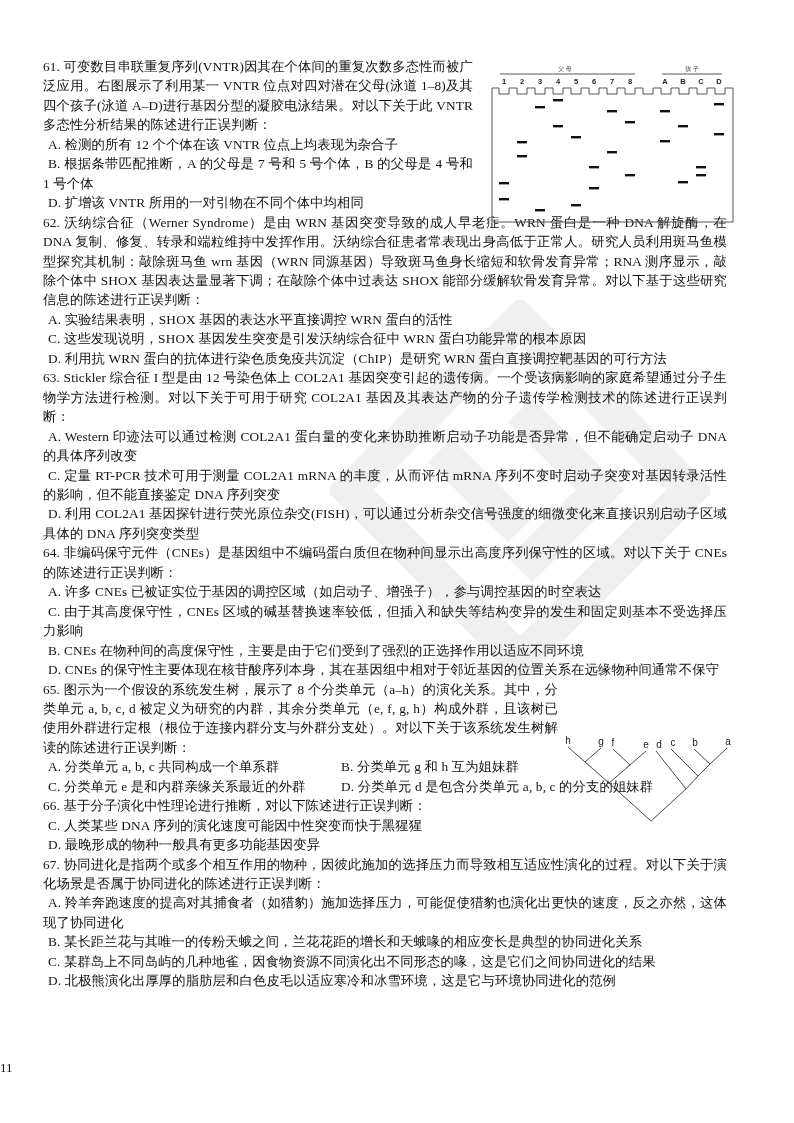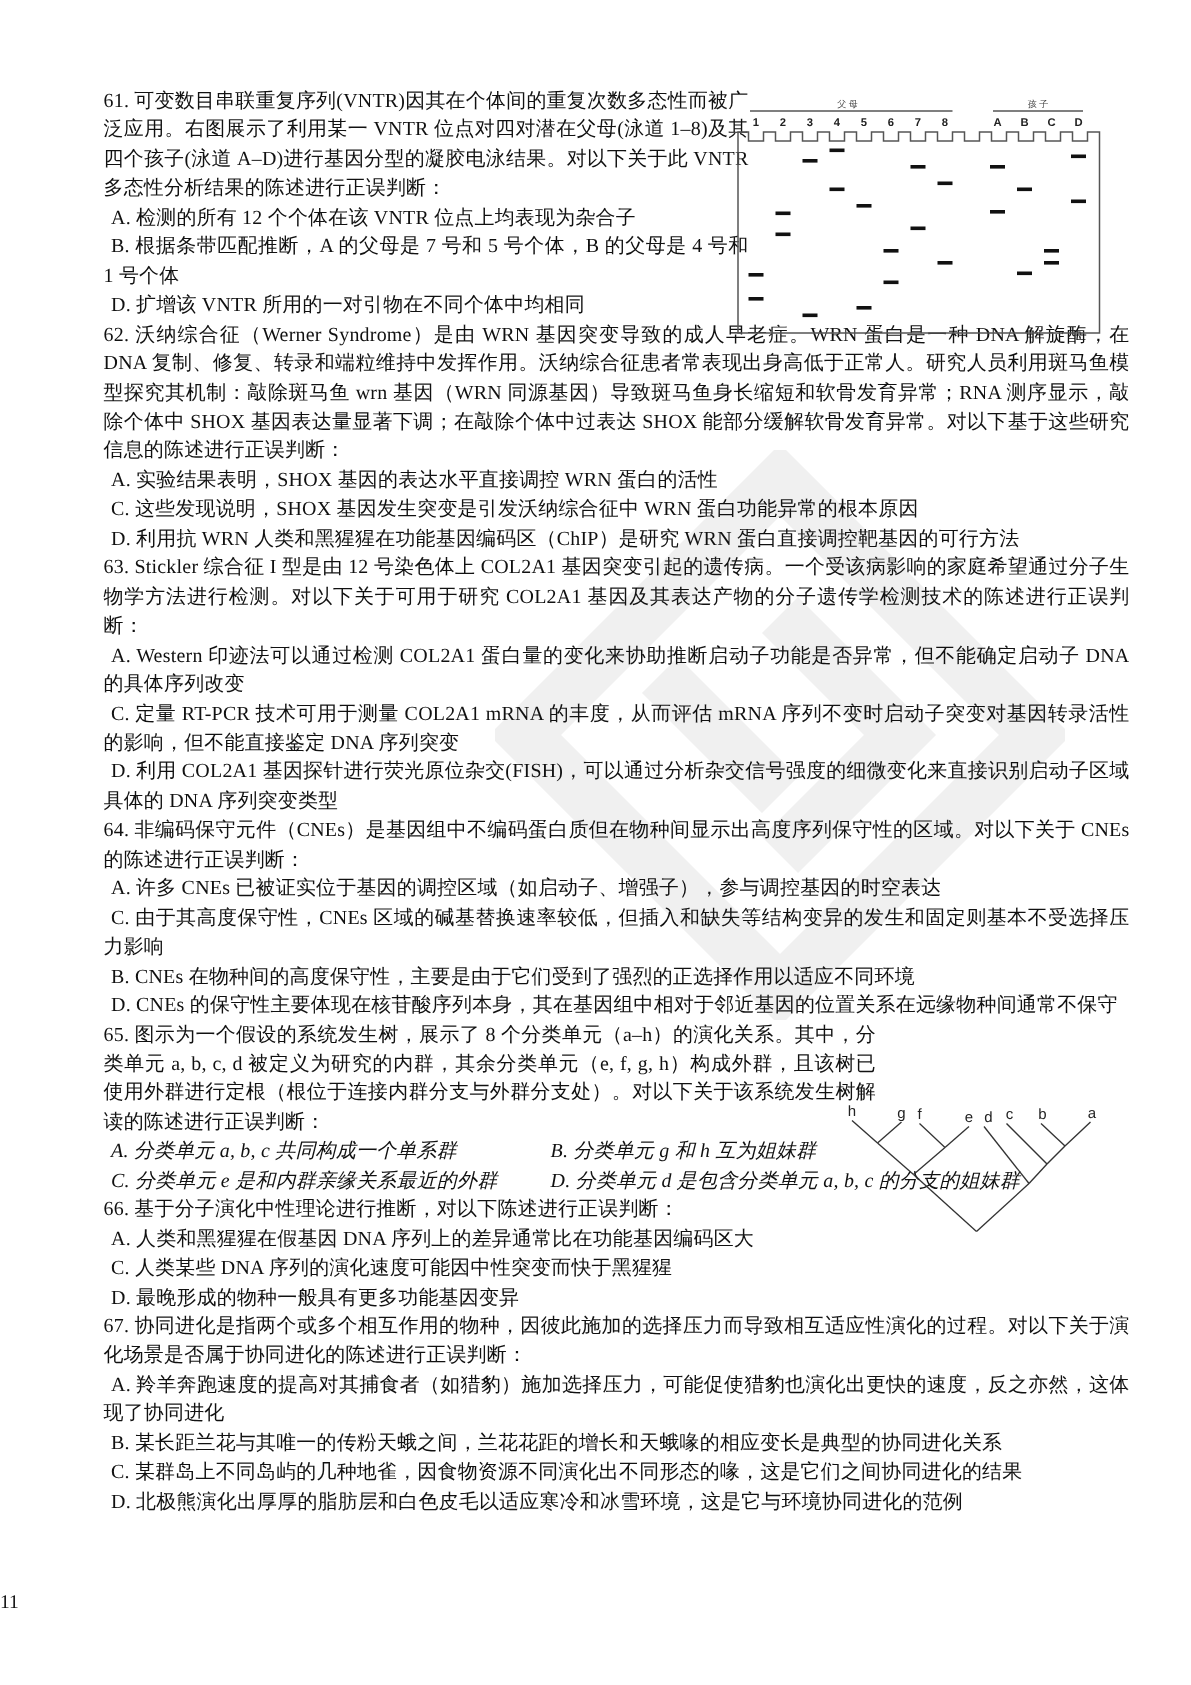--- a/index.html
+++ b/index.html
@@ -1,27 +1,27 @@
 <!DOCTYPE html>
 <html><head>
 <meta charset="utf-8">
 <style>
   html, body { margin:0; padding:0; background:#ffffff; }
   body { width:794px; height:1123px; position:relative; overflow:hidden;
          font-family:"Liberation Serif","DejaVu Serif",serif; color:#111; }
   .watermark { position:absolute; left:330px; top:300px; width:380px; height:380px; pointer-events:none; }
-  .page { position:absolute; left:69px; top:57px; width:684px; font-size:13.3px; line-height:19.45px; letter-spacing:0.15px; }
+  .page { position:absolute; left:43px; top:57px; width:684px; font-size:13.3px; line-height:19.45px; letter-spacing:0.15px; }
   .q { margin:0; }
   .stem { text-align:justify; }
   .opt { padding-left:5px; text-align:justify; }
   .opt.wrap { padding-left:0; text-indent:5px; }
   .narrow { width:430px; }
   .narrow65 { width:515px; }
   .two-col { display:flex; }
-  .two-col .opt { flex:0 0 auto;font-style:italic; }
+  .two-col .opt { flex:0 0 auto; }
   .two-col .opt:first-child { width:288px; }
   .fig-gel { position:absolute; left:490px; top:62px; width:246px; height:162px; }
   .fig-tree { position:absolute; left:555px; top:733px; width:210px; height:92px; }
   .pagenum { position:absolute; left:0; width:794px; top:1060px; text-align:left; font-size:13px; }
   svg text { font-family:"Liberation Sans","DejaVu Sans",sans-serif; }
 </style>
 </head>
 <body>
 
 <svg class="watermark" viewBox="0 0 380 380">
@@ -38,21 +38,21 @@
     <div class="stem narrow">61. 可变数目串联重复序列(VNTR)因其在个体间的重复次数多态性而被广泛应用。右图展示了利用某一 VNTR 位点对四对潜在父母(泳道 1–8)及其四个孩子(泳道 A–D)进行基因分型的凝胶电泳结果。对以下关于此 VNTR 多态性分析结果的陈述进行正误判断：</div>
     <div class="opt narrow">A. 检测的所有 12 个个体在该 VNTR 位点上均表现为杂合子</div>
     <div class="opt wrap narrow">B. 根据条带匹配推断，A 的父母是 7 号和 5 号个体，B 的父母是 4 号和 1 号个体</div>
     <div class="opt narrow">D. 扩增该 VNTR 所用的一对引物在不同个体中均相同</div>
   </div>
 
   <div class="q">
     <div class="stem">62. 沃纳综合征（Werner Syndrome）是由 WRN 基因突变导致的成人早老症。WRN 蛋白是一种 DNA 解旋酶，在 DNA 复制、修复、转录和端粒维持中发挥作用。沃纳综合征患者常表现出身高低于正常人。研究人员利用斑马鱼模型探究其机制：敲除斑马鱼 wrn 基因（WRN 同源基因）导致斑马鱼身长缩短和软骨发育异常；RNA 测序显示，敲除个体中 SHOX 基因表达量显著下调；在敲除个体中过表达 SHOX 能部分缓解软骨发育异常。对以下基于这些研究信息的陈述进行正误判断：</div>
     <div class="opt">A. 实验结果表明，SHOX 基因的表达水平直接调控 WRN 蛋白的活性</div>
     <div class="opt">C. 这些发现说明，SHOX 基因发生突变是引发沃纳综合征中 WRN 蛋白功能异常的根本原因</div>
-    <div class="opt">D. 利用抗 WRN 人类和黑猩猩在功能基因编码区（ChIP）是研究 WRN 蛋白直接调控靶基因的可行方法</div>
+    <div class="opt">D. 利用抗 WRN 蛋白的抗体进行染色质免疫共沉淀（ChIP）是研究 WRN 蛋白直接调控靶基因的可行方法</div>
   </div>
 
   <div class="q">
     <div class="stem">63. Stickler 综合征 I 型是由 12 号染色体上 COL2A1 基因突变引起的遗传病。一个受该病影响的家庭希望通过分子生物学方法进行检测。对以下关于可用于研究 COL2A1 基因及其表达产物的分子遗传学检测技术的陈述进行正误判断：</div>
     <div class="opt wrap">A. Western 印迹法可以通过检测 COL2A1 蛋白量的变化来协助推断启动子功能是否异常，但不能确定启动子 DNA 的具体序列改变</div>
     <div class="opt wrap">C. 定量 RT-PCR 技术可用于测量 COL2A1 mRNA 的丰度，从而评估 mRNA 序列不变时启动子突变对基因转录活性的影响，但不能直接鉴定 DNA 序列突变</div>
     <div class="opt wrap">D. 利用 COL2A1 基因探针进行荧光原位杂交(FISH)，可以通过分析杂交信号强度的细微变化来直接识别启动子区域具体的 DNA 序列突变类型</div>
   </div>
 
   <div class="q">
@@ -70,21 +70,20 @@
       <div class="opt">B. 分类单元 g 和 h 互为姐妹群</div>
     </div>
     <div class="two-col">
       <div class="opt">C. 分类单元 e 是和内群亲缘关系最近的外群</div>
       <div class="opt">D. 分类单元 d 是包含分类单元 a, b, c 的分支的姐妹群</div>
     </div>
   </div>
 
   <div class="q">
     <div class="stem">66. 基于分子演化中性理论进行推断，对以下陈述进行正误判断：</div>
-    <div class="opt">A. 人类和黑猩猩在假基因 DNA 序列上的差异通常比在功能基因编码区大</div>
     <div class="opt">C. 人类某些 DNA 序列的演化速度可能因中性突变而快于黑猩猩</div>
     <div class="opt">D. 最晚形成的物种一般具有更多功能基因变异</div>
   </div>
 
   <div class="q">
     <div class="stem">67. 协同进化是指两个或多个相互作用的物种，因彼此施加的选择压力而导致相互适应性演化的过程。对以下关于演化场景是否属于协同进化的陈述进行正误判断：</div>
     <div class="opt wrap">A. 羚羊奔跑速度的提高对其捕食者（如猎豹）施加选择压力，可能促使猎豹也演化出更快的速度，反之亦然，这体现了协同进化</div>
     <div class="opt">B. 某长距兰花与其唯一的传粉天蛾之间，兰花花距的增长和天蛾喙的相应变长是典型的协同进化关系</div>
     <div class="opt">C. 某群岛上不同岛屿的几种地雀，因食物资源不同演化出不同形态的喙，这是它们之间协同进化的结果</div>
     <div class="opt">D. 北极熊演化出厚厚的脂肪层和白色皮毛以适应寒冷和冰雪环境，这是它与环境协同进化的范例</div>

